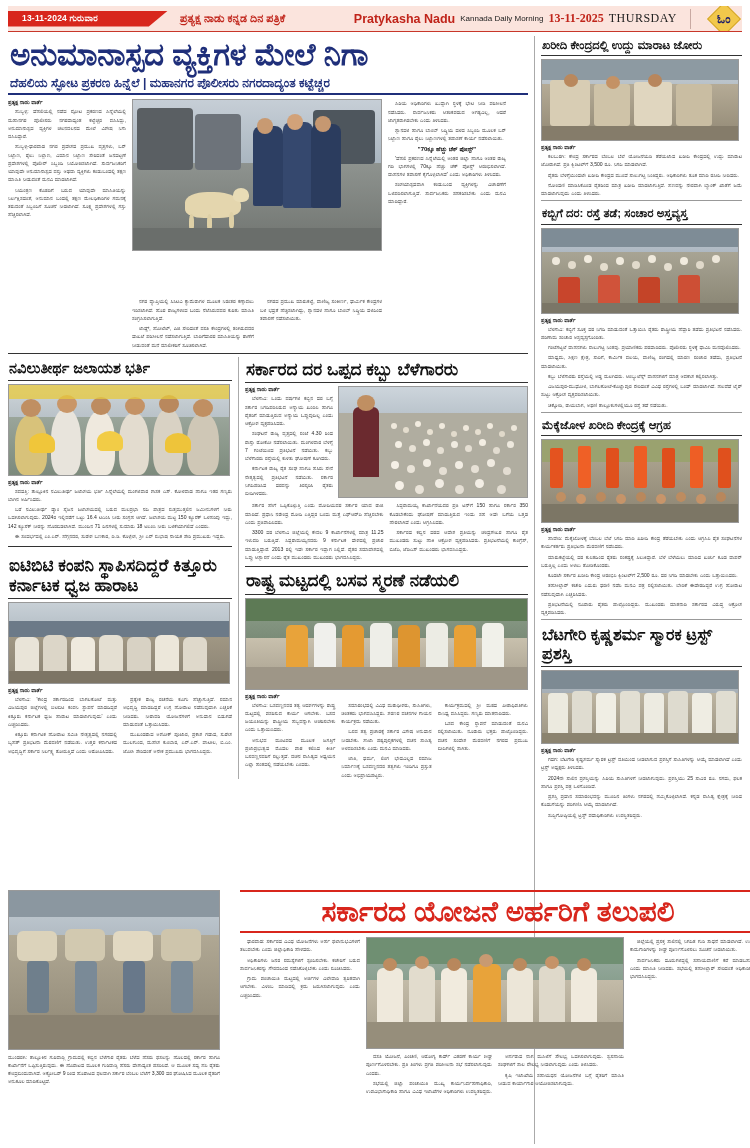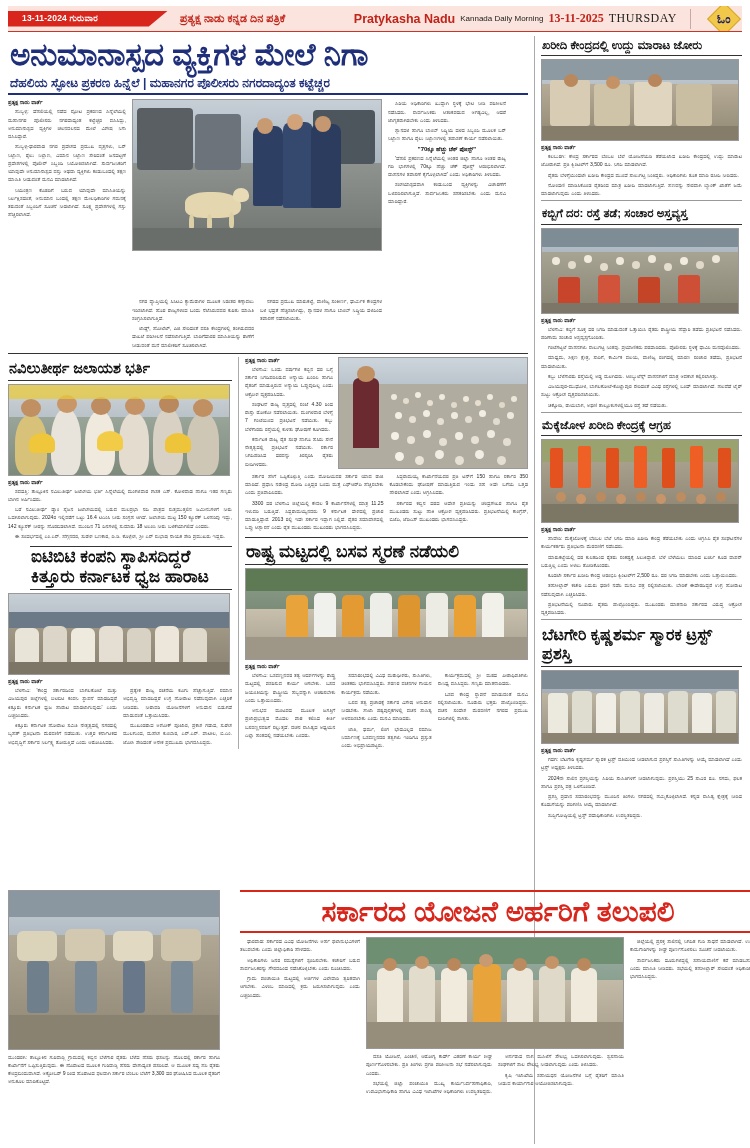--- a/index.html
+++ b/index.html
@@ -197,21 +197,21 @@
             <div class="blob" style="left:0;top:0;width:222px;height:14px;background:#e8c93c;opacity:.75;border-radius:0;"></div>
             <div class="blob" style="left:20px;top:48px;width:26px;height:20px;background:#f0c63a;border-radius:50% 50% 20% 20%;"></div>
             <div class="blob" style="left:88px;top:46px;width:26px;height:20px;background:#f2cc46;border-radius:50% 50% 20% 20%;"></div>
             <div class="blob" style="left:156px;top:48px;width:26px;height:20px;background:#eec43a;border-radius:50% 50% 20% 20%;"></div>
           </div>
           <div class="byline" style="margin-top:3px;">ಪ್ರತ್ಯಕ್ಷ ನಾಡು ವಾರ್ತೆ</div>
           <div class="para ind">ಸವದತ್ತಿ: ತಾಲ್ಲೂಕಿನ ನವಿಲುತೀರ್ಥ ಜಲಾಶಯ ಭರ್ತಿ ಹಿನ್ನೆಲೆಯಲ್ಲಿ ಮಂಗಳವಾರ ಶಾಸಕ ಎಸ್. ಕೋಳಿವಾಡ ಹಾಗೂ ಇತರ ಗಣ್ಯರು ಬಾಗಿನ ಅರ್ಪಿಸಿದರು.</div>
           <div class="para ind">ಬರೆ ನವಿಲುತೀರ್ಥ ಡ್ಯಾಂ ಸೈಜನ ಜಲಾಶಯದಲ್ಲಿ ಬರುವ ಮಲಪ್ರಭಾ ನದಿ ಪಾತ್ರದ ಸುತ್ತಮುತ್ತಲಿನ ಜಮೀನುಗಳಿಗೆ ನೀರು ಒದಗಿಸಲಾಗುವುದು. 2024ರ ಇಲ್ಲಿವರೆಗೆ ಒಟ್ಟು 16.4 ಟಿಎಂಸಿ ನೀರು ಸಂಗ್ರಹ ಆಗಿದೆ. ಜಲಾಶಯ ಮಟ್ಟ 150 ಕ್ಯೂಸೆಕ್ ಒಳಹರಿವು ಇದ್ದು, 142 ಕ್ಯೂಸೆಕ್ ನೀರನ್ನು ಹೊರಬಿಡಲಾಗಿದೆ. ಮುಂದಿನ 71 ದಿನಗಳಲ್ಲಿ ಸುಮಾರು 18 ಟಿಎಂಸಿ ನೀರು ಬಳಕೆಯಾಗಲಿದೆ ಎಂದರು.</div>
           <div class="para ind">ಈ ಸಂದರ್ಭದಲ್ಲಿ ಎಂ.ಎಸ್. ಹೆಗ್ಗನವರ, ಸುರೇಶ ಬಣಕಾರ, ಡಿ.ಡಿ. ಕೊಳ್ಳೇಶ, ಶ್ರೀ ಎಸ್ ಸುಭಾಷ ನಾಯಕ ಸೇರಿ ಪ್ರಮುಖರು ಇದ್ದರು.</div>
 
-          <div class="h-sec two" style="margin-top:6px;border-top:1px solid #333;padding-top:0;margin-left:22px;">ಐಟಿಬಿಟಿ ಕಂಪನಿ ಸ್ಥಾಪಿಸದಿದ್ದರೆ ಕಿತ್ತೂರು ಕರ್ನಾಟಕ ಧ್ವಜ ಹಾರಾಟ</div>
+          <div class="h-sec two" style="margin-top:6px;border-top:1px solid #333;padding-top:9px;">ಐಟಿಬಿಟಿ ಕಂಪನಿ ಸ್ಥಾಪಿಸದಿದ್ದರೆ ಕಿತ್ತೂರು ಕರ್ನಾಟಕ ಧ್ವಜ ಹಾರಾಟ</div>
           <div class="photo" style="width:222px;height:82px;">
             <div class="ph-sky" style="background:linear-gradient(#c8d0d6,#b4bec6);height:34%;"></div>
             <div class="ph-grd" style="background:linear-gradient(#a39a86,#8a8273);height:66%;"></div>
             <div class="blob" style="left:0;top:18px;width:222px;height:16px;background:#6c7a88;border-radius:0;"></div>
             <div class="blob" style="left:6px;top:34px;width:24px;height:36px;background:#e9e4d8;border-radius:6px 6px 0 0;"></div>
             <div class="blob" style="left:34px;top:32px;width:24px;height:38px;background:#dcd6c8;border-radius:6px 6px 0 0;"></div>
             <div class="blob" style="left:62px;top:34px;width:24px;height:36px;background:#efeade;border-radius:6px 6px 0 0;"></div>
             <div class="blob" style="left:90px;top:32px;width:24px;height:38px;background:#e4dfd2;border-radius:6px 6px 0 0;"></div>
             <div class="blob" style="left:118px;top:34px;width:24px;height:36px;background:#d8d2c4;border-radius:6px 6px 0 0;"></div>
             <div class="blob" style="left:146px;top:32px;width:24px;height:38px;background:#ece7da;border-radius:6px 6px 0 0;"></div>
@@ -227,20 +227,21 @@
             <div class="col">
               <div class="para ind">ಪ್ರತ್ಯೇಕ ರಾಜ್ಯ ರಚನೆಯ ಕೂಗು ಹೆಚ್ಚಾಗುತ್ತಿದೆ. ಸಮಾನ ಅಭಿವೃದ್ಧಿ ಮಾಡದಿದ್ದರೆ ಉಗ್ರ ಹೋರಾಟ ನಡೆಸುವುದಾಗಿ ಎಚ್ಚರಿಕೆ ನೀಡಿದರು. ನೀರಾವರಿ ಯೋಜನೆಗಳಿಗೆ ಅನುದಾನ ಬಿಡುಗಡೆ ಮಾಡುವಂತೆ ಒತ್ತಾಯಿಸಿದರು.</div>
               <div class="para ind">ಮುಖಂಡರಾದ ಅಶೋಕ್ ಪೂಜಾರ, ಪ್ರಕಾಶ ಗಡಾದ, ಸುರೇಶ ಮುಲಗುಂದ, ಮಹೇಶ ಕುಂಬಾರ, ಎಸ್.ಎಸ್. ಪಾಟೀಲ, ಬಿ.ಎಂ. ಜೋಶಿ ಸೇರಿದಂತೆ ಅನೇಕ ಪ್ರಮುಖರು ಭಾಗವಹಿಸಿದ್ದರು.</div>
             </div>
           </div>
         </div>
 
         <div class="vrule"></div>
 
         <div style="width:283px;">
+          <div class="h-sec">ಸರ್ಕಾರದ ದರ ಒಪ್ಪದ ಕಬ್ಬು ಬೆಳೆಗಾರರು</div>
           <div style="display:flex;gap:5px;">
             <div style="width:88px;">
               <div class="byline">ಪ್ರತ್ಯಕ್ಷ ನಾಡು ವಾರ್ತೆ</div>
               <div class="para ind">ಬೆಳಗಾವಿ: ಒಂದು ವರ್ಷಗಳ ಕಬ್ಬಿನ ದರ ಬಗ್ಗೆ ಸರ್ಕಾರ ನಿಗದಿಪಡಿಸಿರುವ ಅನ್ಯಾಯ ಖಂಡಿಸಿ ಹಾಗೂ ರೈತರಿಗೆ ಮಾಡುತ್ತಿರುವ ಅನ್ಯಾಯ ಒಪ್ಪುವುದಿಲ್ಲ ಎಂದು ಆಕ್ರೋಶ ವ್ಯಕ್ತಪಡಿಸಿದರು.</div>
               <div class="para ind">ಸಂಘಟನೆ ರಾಜ್ಯ ವೃತ್ತದಲ್ಲಿ ಸಂಜೆ 4.30 ರಿಂದ ರಾಸ್ತಾ ರೋಕೋ ನಡೆಸಲಾಯಿತು. ಮಂಗಳವಾರ ಬೆಳಿಗ್ಗೆ 7 ಗಂಟೆಯಿಂದ ಪ್ರತಿಭಟನೆ ನಡೆಯಿತು. ಕಬ್ಬು ಬೆಳೆಗಾರರು ರಸ್ತೆಯಲ್ಲಿ ಕುಳಿತು ಘೋಷಣೆ ಕೂಗಿದರು.</div>
               <div class="para ind">ಕರ್ನಾಟಕ ರಾಜ್ಯ ರೈತ ಸಂಘ ಹಾಗೂ ಹಸಿರು ಸೇನೆ ನೇತೃತ್ವದಲ್ಲಿ ಪ್ರತಿಭಟನೆ ನಡೆಯಿತು. ಸರ್ಕಾರ ನಿಗದಿಪಡಿಸಿದ ದರವನ್ನು ತಿರಸ್ಕರಿಸಿ ರೈತರು ಬೀದಿಗಿಳಿದರು.</div>
             </div>
             <div style="width:190px;">
               <div class="photo" style="width:190px;height:112px;background:#9aa3ab;">
                 <div class="ph-sky" style="background:linear-gradient(#cdd5dc,#b6c0c8);height:30%;"></div>

